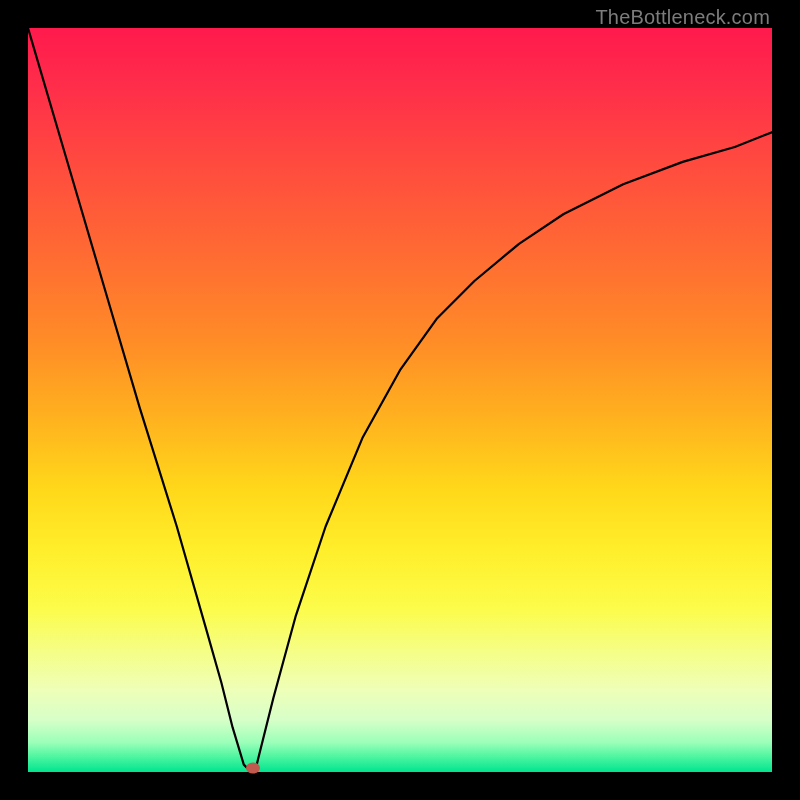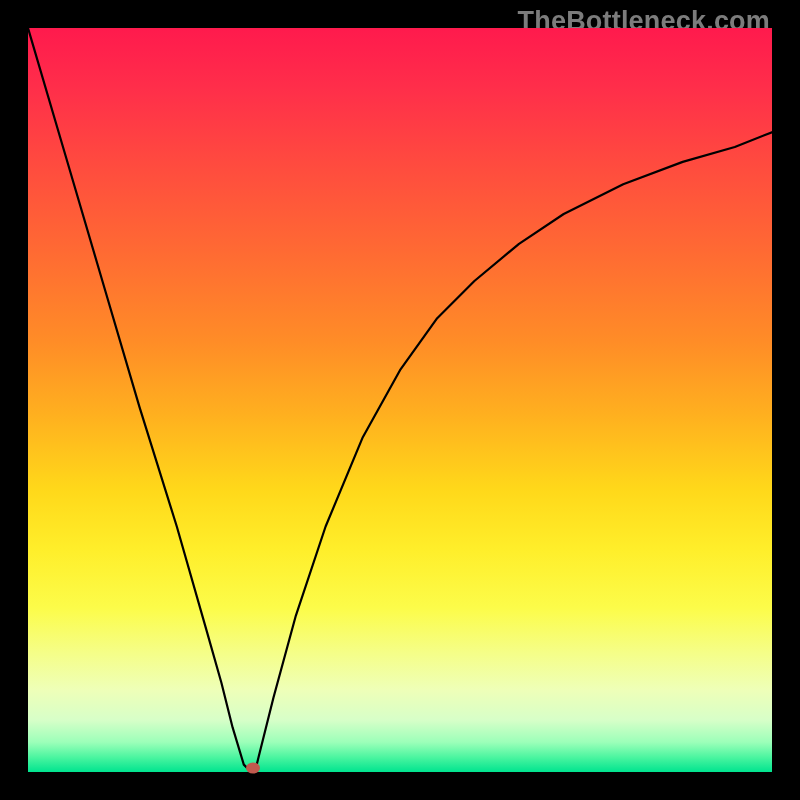--- a/index.html
+++ b/index.html
@@ -32,23 +32,23 @@
       #9cffb9 96%,
       #4cf5a0 98%,
       #00e48f 100%
     );
   }
   .watermark {
     position: absolute;
     top: 6px;
     right: 30px;
     color: #7c7c7c;
-    font-size: 27px;
+    font-size: 20px;
     letter-spacing: 0.2px;
-    font-weight: 700;
+    font-weight: 400;
   }
   .curve {
     position: absolute;
     left: 0;
     top: 0;
     width: 744px;
     height: 744px;
   }
   .dot {
     position: absolute;

